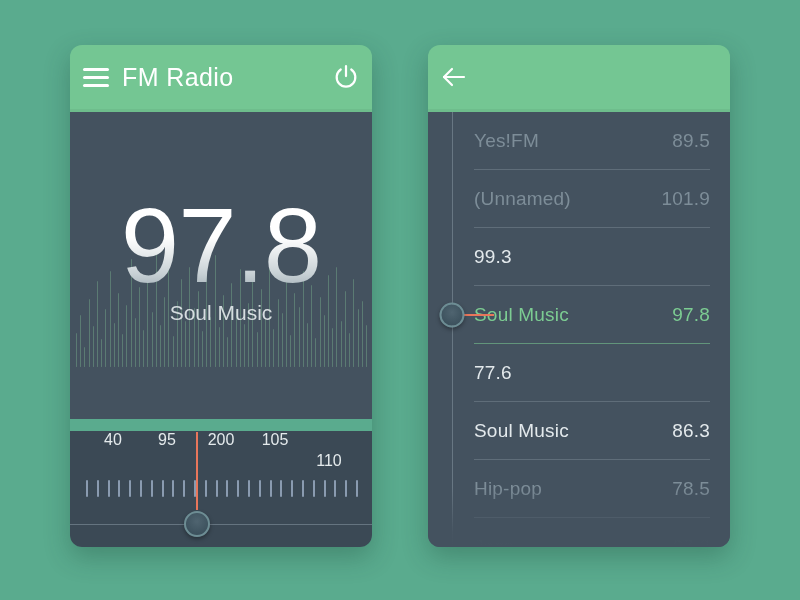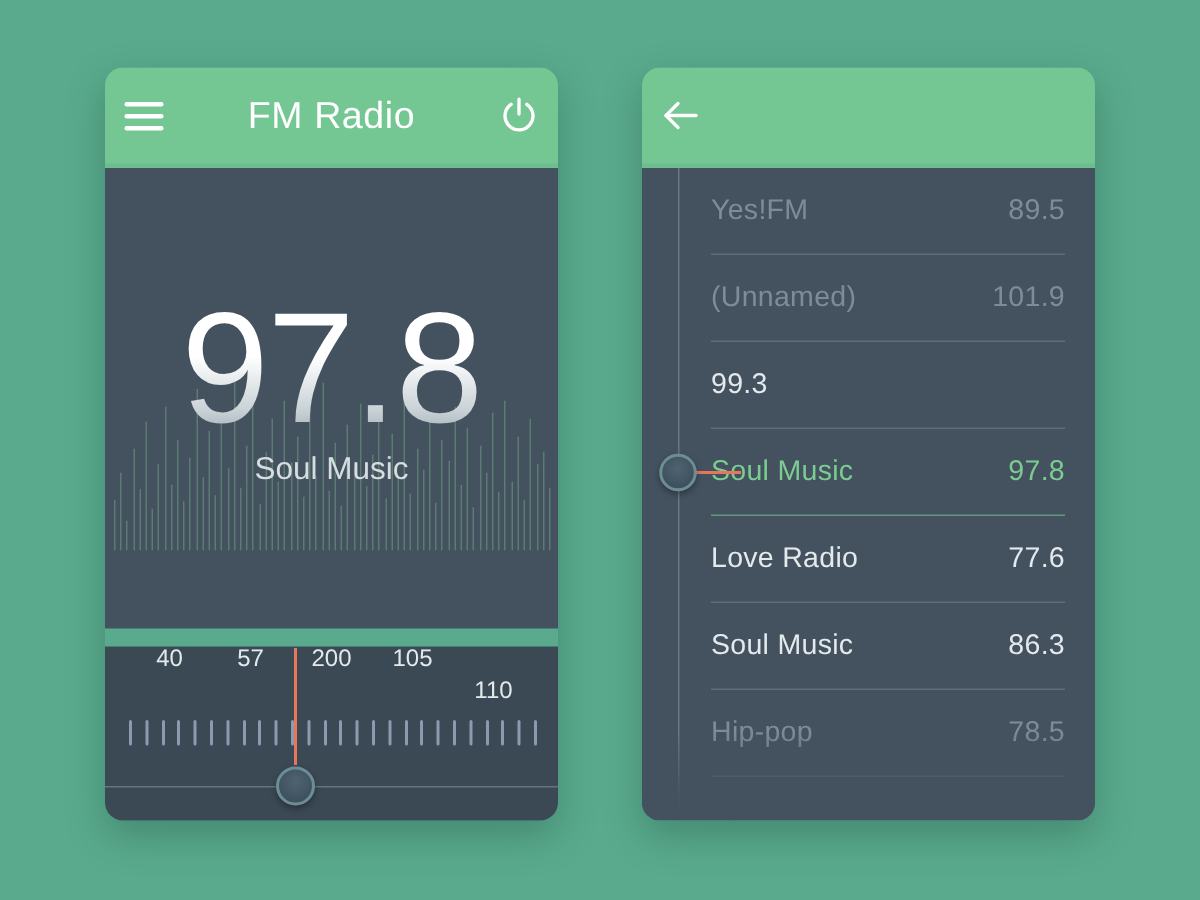--- a/index.html
+++ b/index.html
@@ -26,21 +26,20 @@
     position: relative;
     height: 67px;
     background: #74c693;
     display: flex;
     align-items: center;
     border-bottom: 3px solid #6ebd8c;
   }
   .hdr-right { height: 67px; }
   .hdr-title {
     flex: 1;
-    text-align: center;
     color: #ffffff;
     font-size: 25px;
     font-weight: 400;
     letter-spacing: .4px;
   }
   .hdr-icon {
     width: 52px;
     display: flex;
     align-items: center;
     justify-content: center;
@@ -324,21 +323,21 @@
         </div>
       <div class="freq-wrap">
         <div class="freq">97.8</div>
         <div class="freq-name">Soul Music</div>
       </div>
     </div>
 
     <div class="tuner">
       <div class="tuner-labels" id="tuner-labels">
           <span style="left: 43px;">40</span>
-          <span style="left: 97px;">57</span>
+          <span style="left: 97px;">95</span>
           <span style="left: 151px;">200</span>
           <span style="left: 205px;">105</span>
           <span style="left: 259px; margin-top: 21px;">110</span>
         </div>
       <div class="ticks" id="tuner-ticks">
           <i style="left: 16px;"></i>
           <i style="left: 26.8px;"></i>
           <i style="left: 37.6px;"></i>
           <i style="left: 48.4px;"></i>
           <i style="left: 59.2px;"></i>
@@ -395,21 +394,20 @@
             <span class="val">101.9</span>
           </div>
           <div class="row ">
             <span class="val">99.3</span>
           </div>
           <div class="row active">
             <span class="name">Soul Music</span>
             <span class="val">97.8</span>
           </div>
           <div class="row ">
-            <span class="name">Love Radio</span>
             <span class="val">77.6</span>
           </div>
           <div class="row ">
             <span class="name">Soul Music</span>
             <span class="val">86.3</span>
           </div>
           <div class="row dim">
             <span class="name">Hip-pop</span>
             <span class="val">78.5</span>
           </div>

